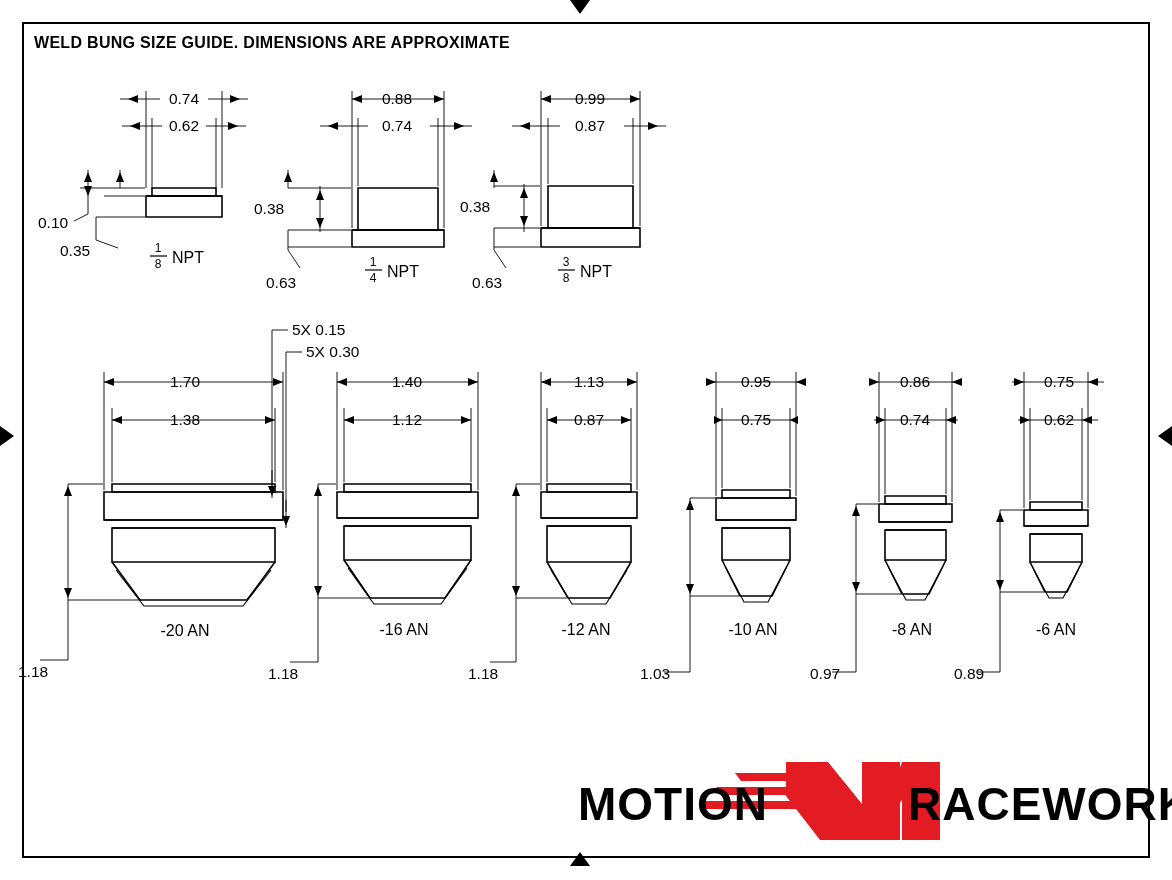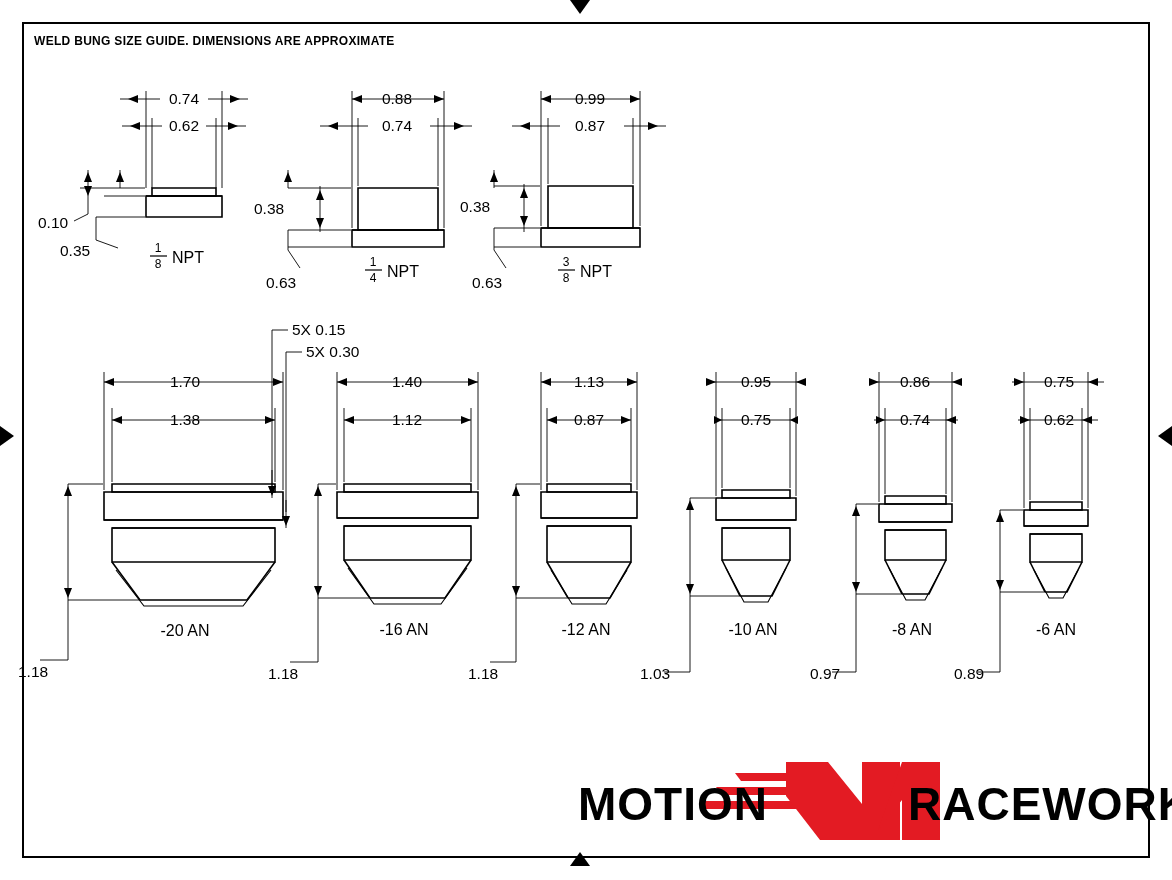--- a/index.html
+++ b/index.html
@@ -27,21 +27,21 @@
     top: 22px;
     width: 1128px;
     height: 836px;
     border: 2px solid #000;
     box-sizing: border-box;
   }
   .title {
     position: absolute;
     left: 34px;
     top: 34px;
-    font-size: 12px;
+    font-size: 16px;
     font-weight: bold;
     letter-spacing: 0.3px;
     white-space: nowrap;
   }
   
   .ctr {
     position: absolute;
     width: 0; height: 0;
   }
   .ctr-top {

